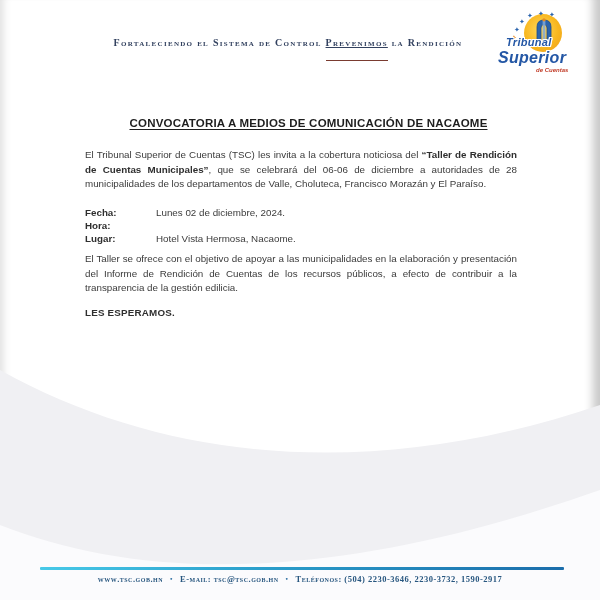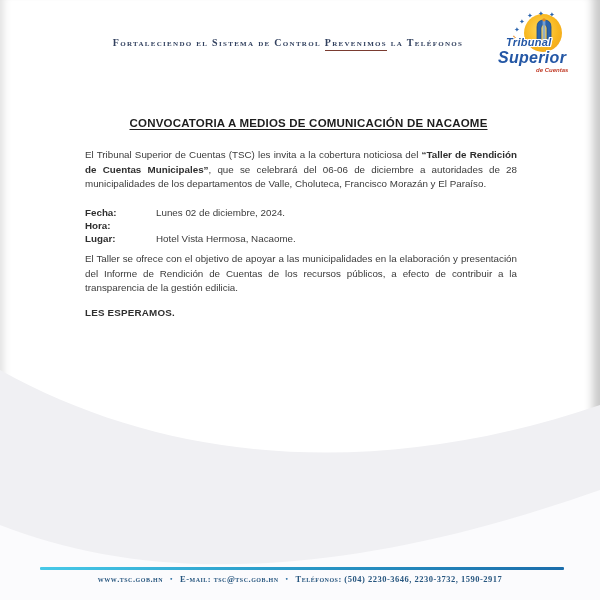--- a/index.html
+++ b/index.html
@@ -13,21 +13,21 @@
 
   
   .swoosh { position:absolute; left:0; bottom:0; width:600px; height:235px; pointer-events:none; }
 
   
   .motto {
     position:absolute; top:37px; left:88px; width:400px; text-align:center;
     font-family:"Liberation Serif", serif; font-variant:small-caps; font-weight:700;
     font-size:10px; letter-spacing:1.3px; color:#32415f; white-space:nowrap;
   }
-  .motto .und { border-bottom:1.5px solid #7a3b30; padding-bottom:2px; }
+  .motto .und { border-bottom:1.5px solid #7a3b30; padding-bottom:12px;text-decoration:underline; }
 
   
   .logo { position:absolute; top:12px; right:10px; width:96px; height:64px; }
   .logo-circle {
     position:absolute; top:2px; left:30px; width:38px; height:38px; border-radius:50%;
     background: radial-gradient(circle at 45% 42%, #ffd95e 0%, #f8b71f 55%, #ee9d18 100%);
   }
   .logo-arch { position:absolute; top:6px; left:40px; }
   .star { position:absolute; color:#2b64ad; font-size:7px; line-height:7px; }
   .star.orange { color:#e98a1c; }
@@ -82,21 +82,21 @@
 <body>
 
 <div class="page">
 
   <svg class="swoosh" viewBox="0 0 600 235" preserveAspectRatio="none">
     <path d="M0 5 C 170 100, 380 115, 600 40 L600 235 L0 235 Z" fill="#f0f0f3"></path>
     <path d="M0 160 C 140 215, 330 220, 600 125 L600 235 L0 235 Z" fill="#fbfbfd"></path>
   </svg>
 
   <div class="motto">
-    <span>Fortaleciendo el Sistema de Control </span><span class="und">Prevenimos</span><span> la Teléfonos</span>
+    <span>Fortaleciendo el Sistema de Control </span><span class="und">Prevenimos</span><span> la Rendición</span>
   </div>
 
   <div class="logo">
     <div class="logo-circle"></div>
     <svg class="logo-arch" width="20" height="26" viewBox="0 0 20 26">
       <path d="M3 25 L3 9 Q3 2 10 2 Q17 2 17 9 L17 25 L13 25 L13 10 Q13 6.5 10 6.5 Q7 6.5 7 10 L7 25 Z" fill="#2b64ad" stroke="#1c4a86" stroke-width="0.8"></path>
       <rect x="8.6" y="2.2" width="2.8" height="23" fill="#7fa8d9" opacity="0.85"></rect>
       <circle cx="10" cy="1.8" r="1.6" fill="#e98a1c"></circle>
     </svg>
     <span class="star" style="top:-2px; left:44px;">✦</span>

